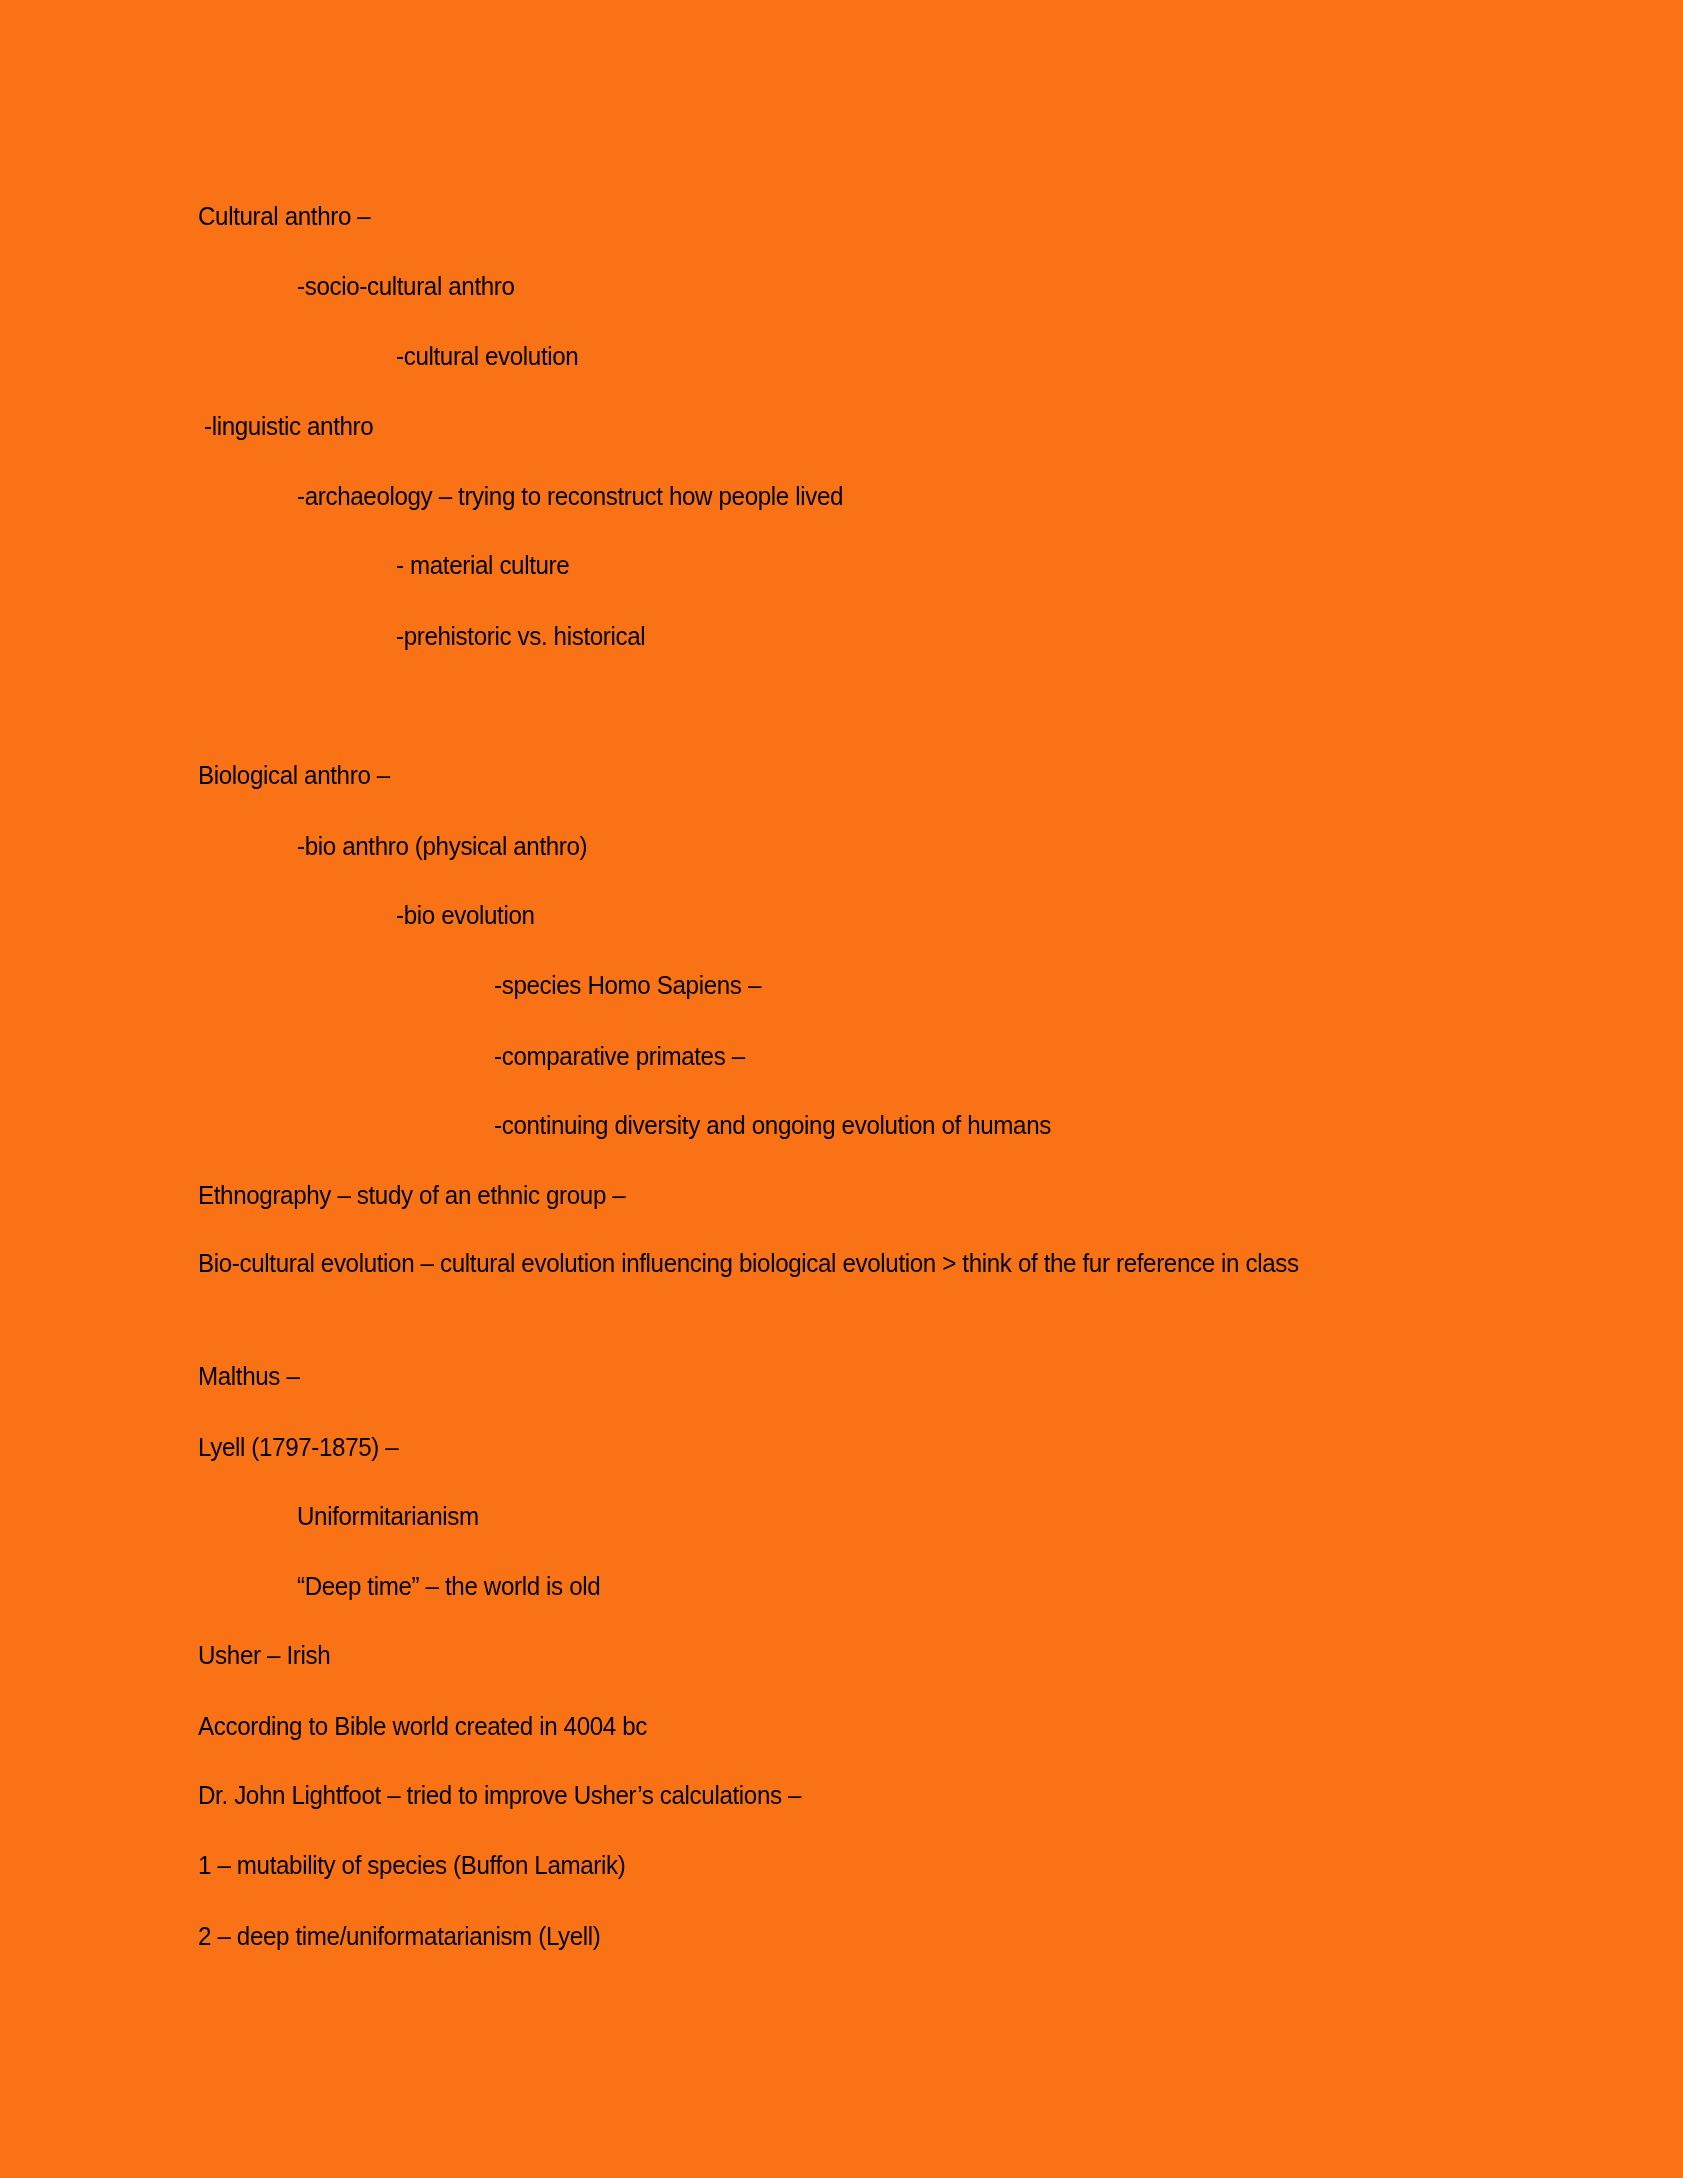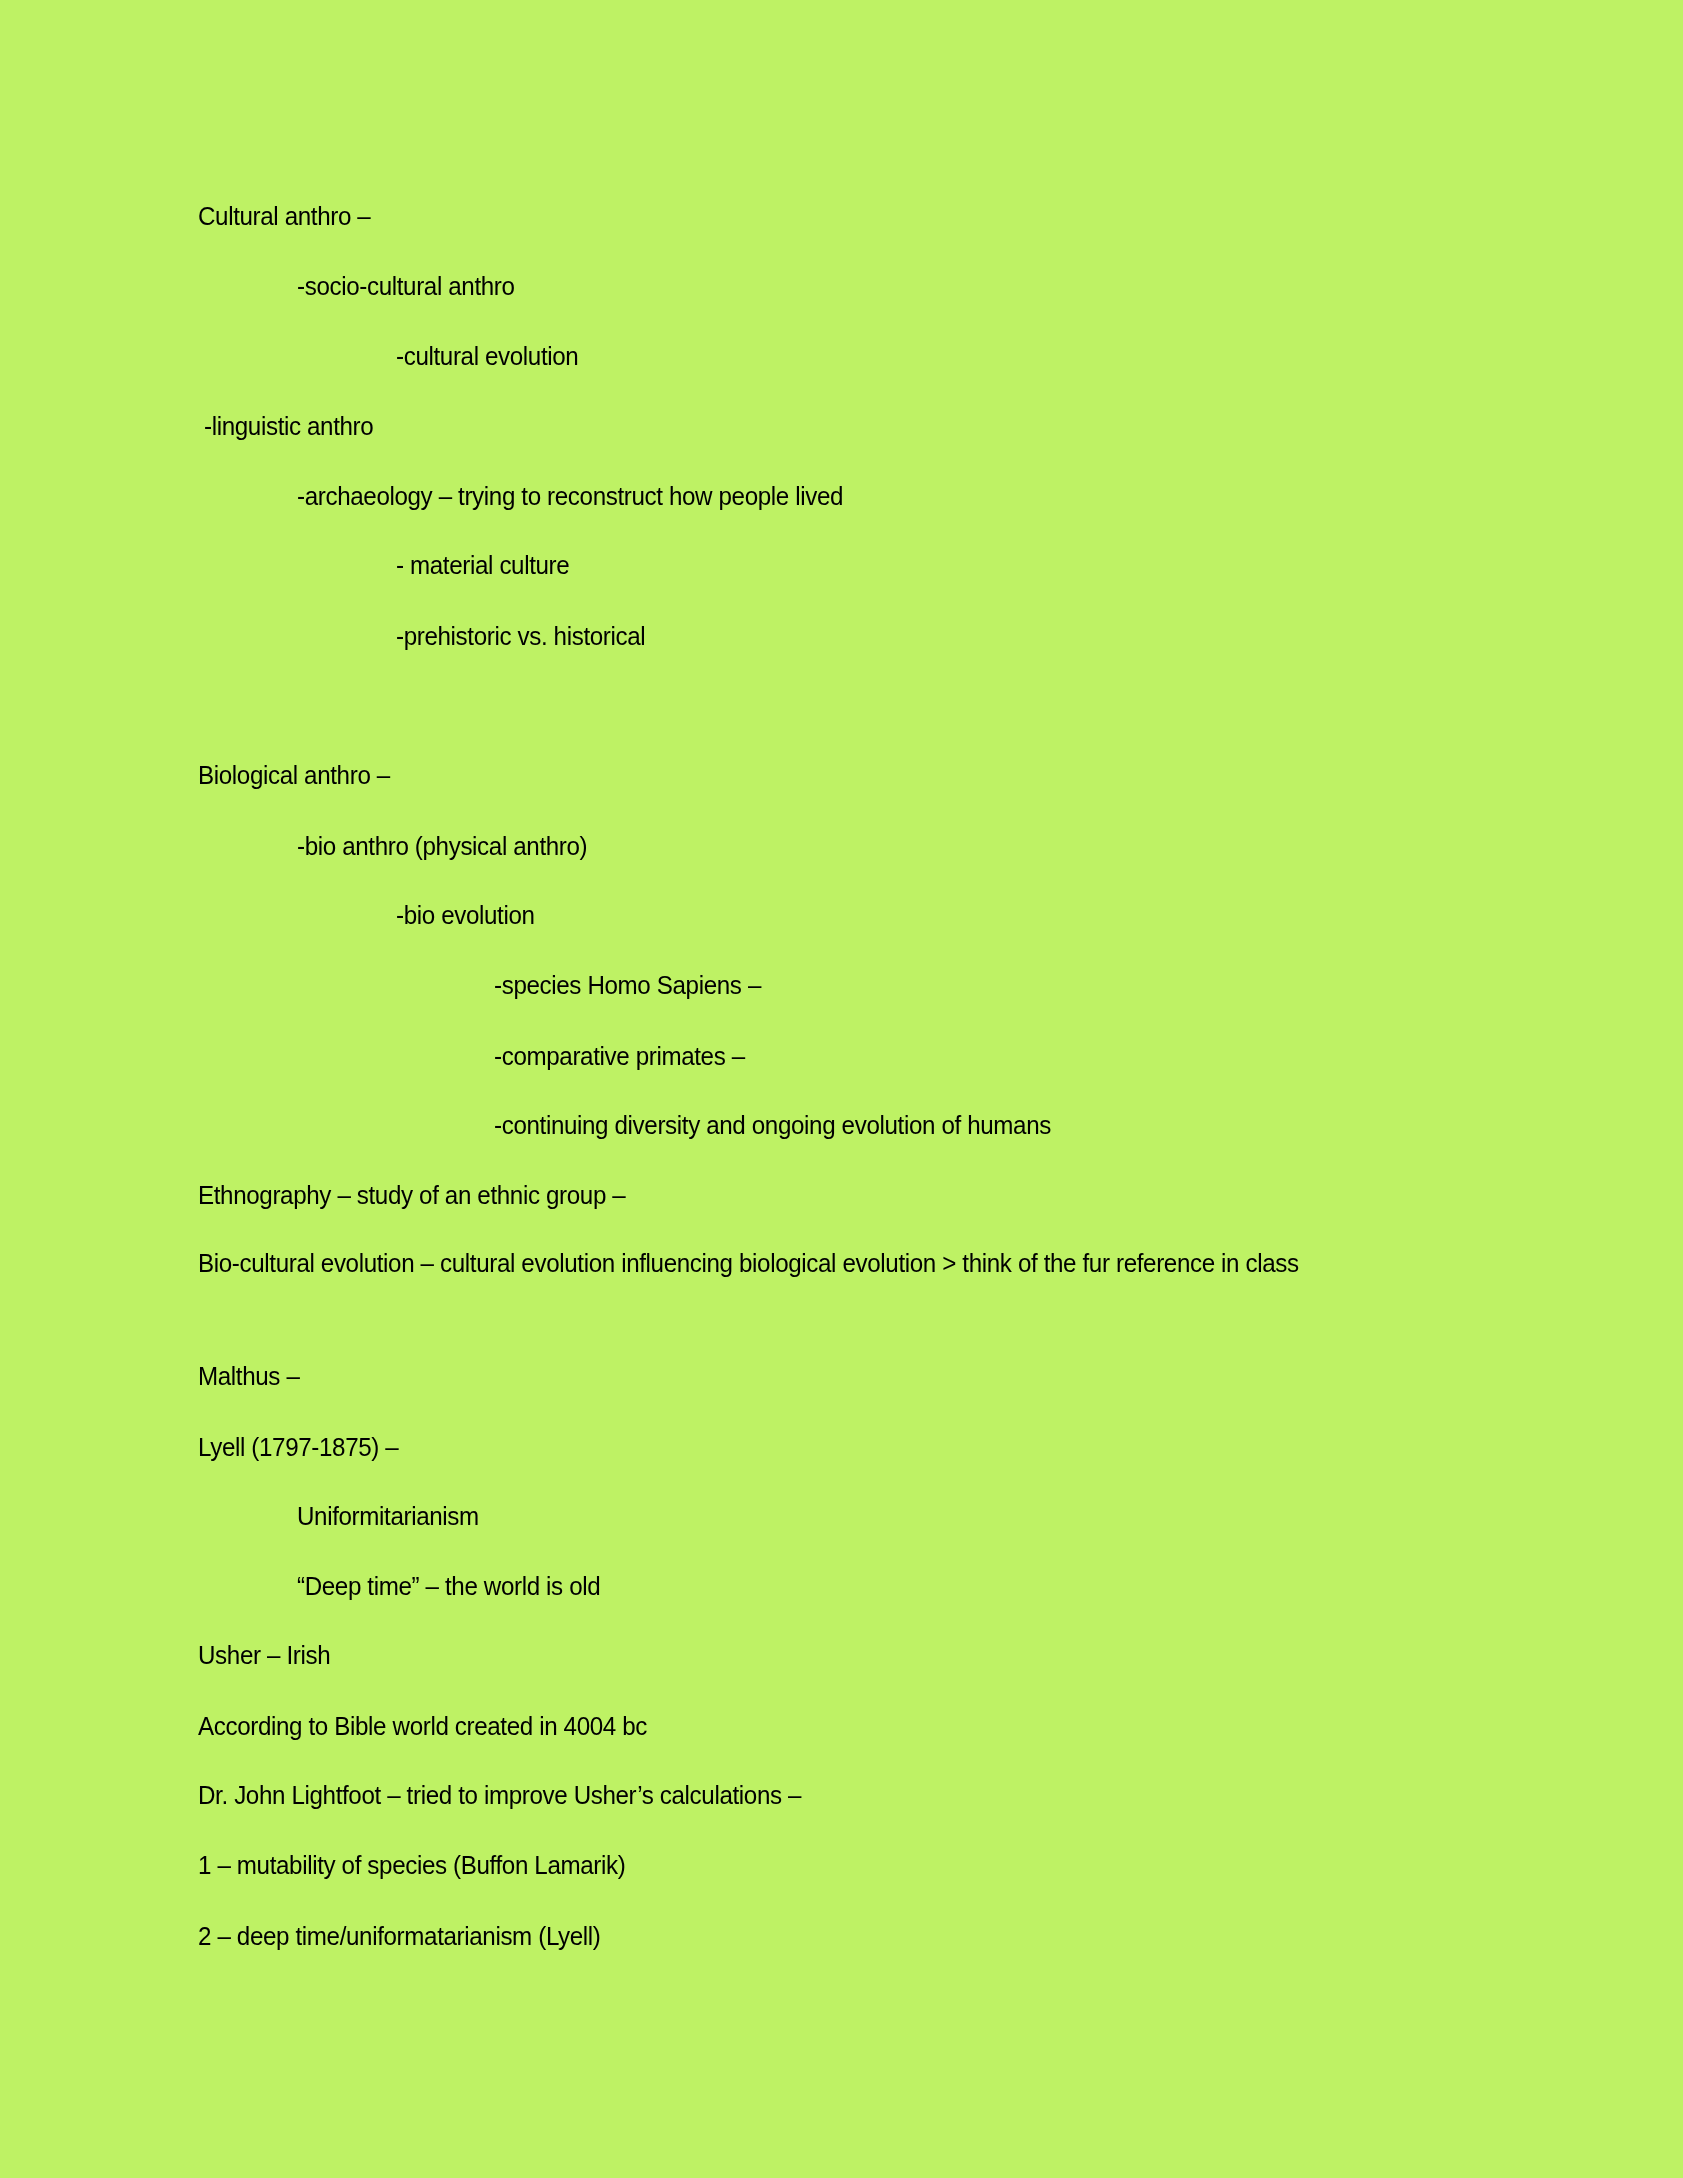--- a/index.html
+++ b/index.html
@@ -14,21 +14,21 @@
       overflow: hidden;
       font-family: "Liberation Sans", "DejaVu Sans", sans-serif;
       color: #000000;
     }
     .page {
       position: absolute;
       left: 0;
       top: 0;
       width: 1683px;
       height: 2178px;
-      background: #bef264;
+      background: #f97316;
     }
     .line {
       position: absolute;
       font-size: 26px;
       line-height: 30px;
       white-space: nowrap;
       letter-spacing: -0.4px;
       transform-origin: left center;
       transform: scaleX(0.93);
     }

